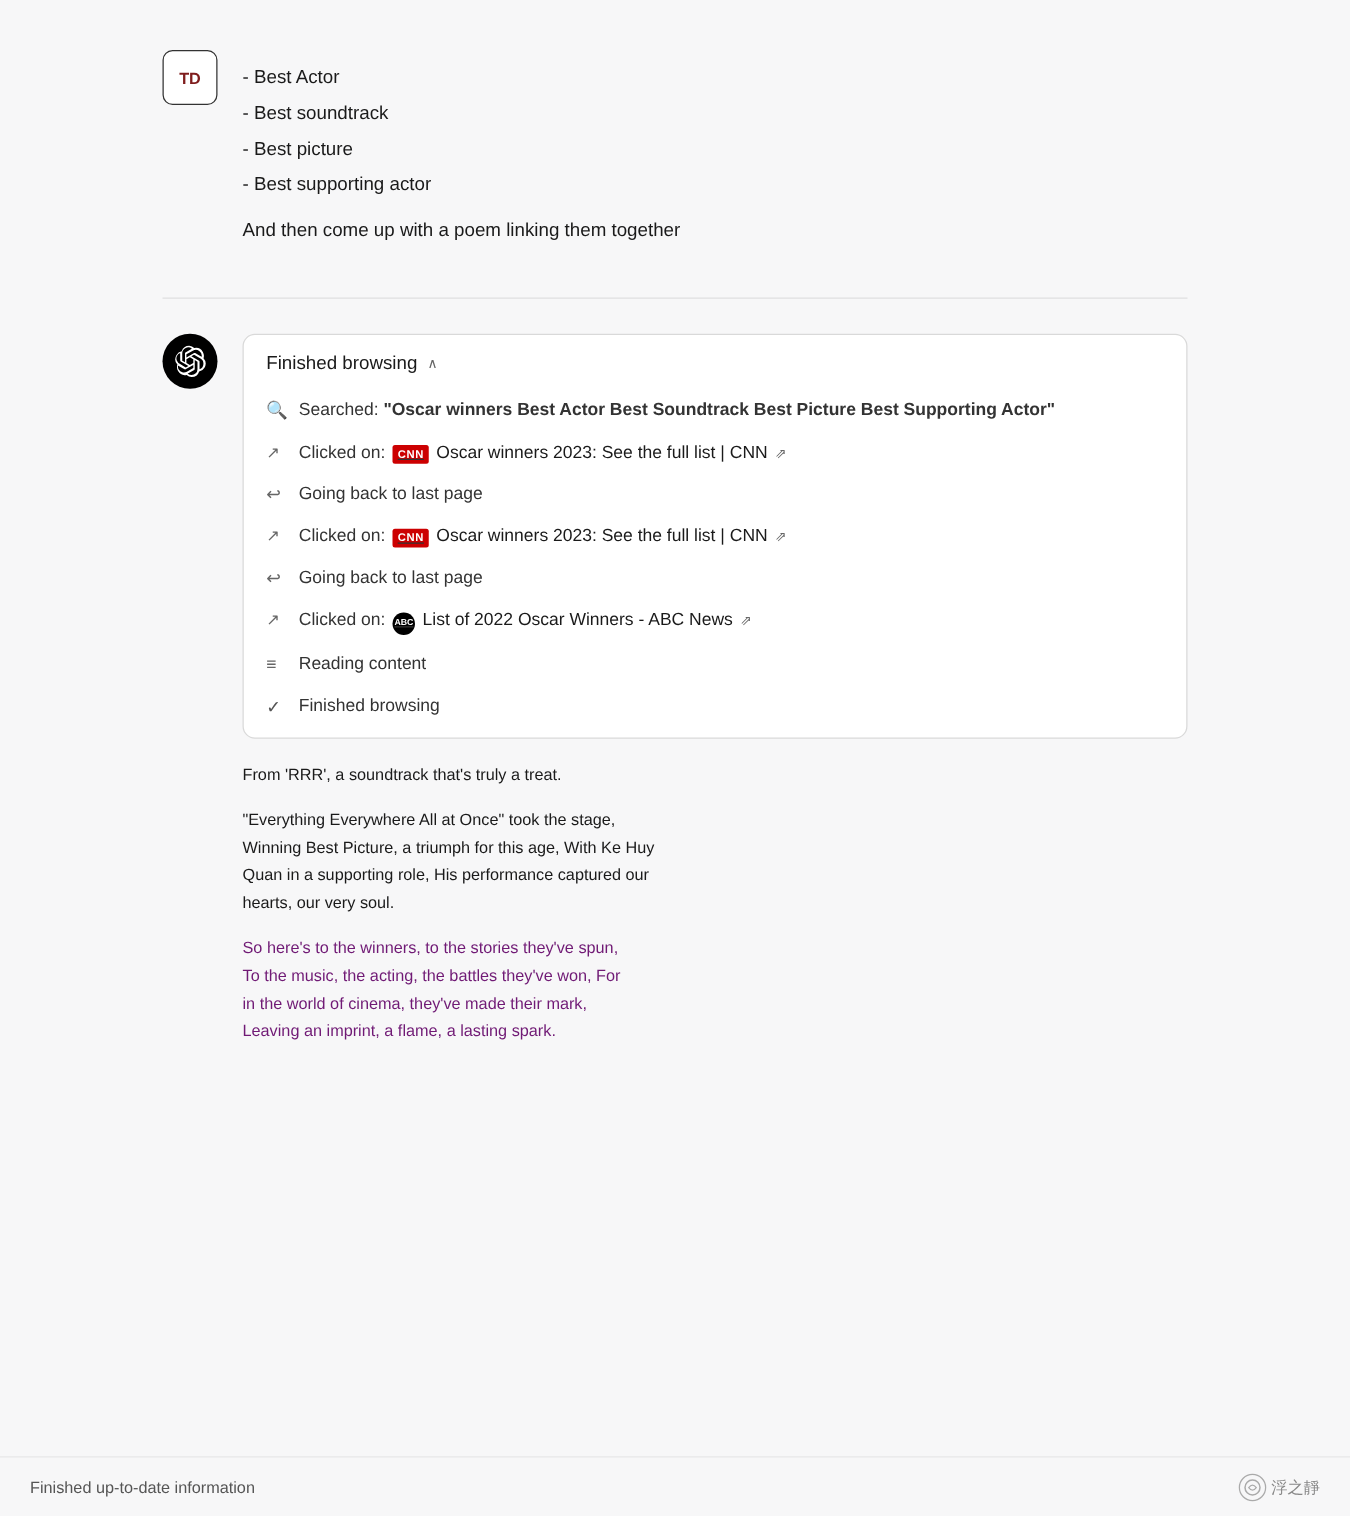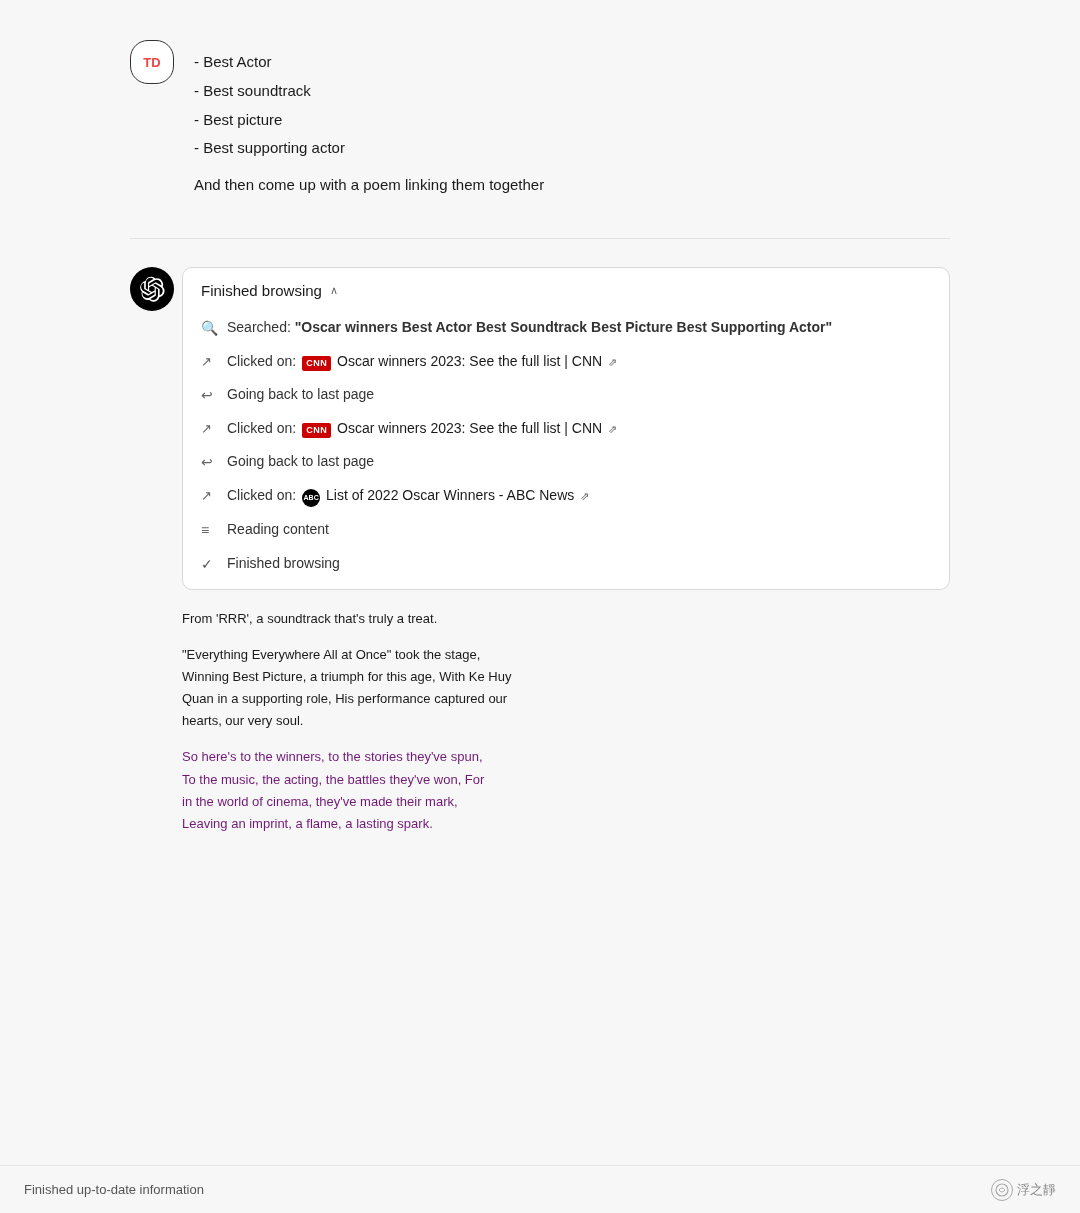--- a/index.html
+++ b/index.html
@@ -28,28 +28,28 @@
     .user-message {
       display: flex;
       gap: 20px;
       margin-bottom: 32px;
       align-items: flex-start;
     }
 
     .user-avatar {
       width: 44px;
       height: 44px;
-      border-radius: 18px;
+      border-radius: 8px;
       border: 1.5px solid #333;
       display: flex;
       align-items: center;
       justify-content: center;
       font-size: 13px;
       font-weight: 600;
-      color: #ef4444;
+      color: #7f1d1d;
       flex-shrink: 0;
       background: #fff;
     }
 
     .user-content {
       padding-top: 10px;
       line-height: 1.65;
       color: #1a1a1a;
     }
 
@@ -73,21 +73,21 @@
     
     .divider {
       border: none;
       border-top: 1px solid #e0e0e0;
       margin: 8px 0 28px;
     }
 
     
     .ai-message {
       display: flex;
-      gap: 8px;
+      gap: 20px;
       align-items: flex-start;
     }
 
     .ai-avatar {
       width: 44px;
       height: 44px;
       border-radius: 50%;
       background: #000;
       display: flex;
       align-items: center;
@@ -156,20 +156,21 @@
 
     .search-term {
       font-weight: 700;
     }
 
     .site-badge {
       display: inline-flex;
       align-items: center;
       gap: 4px;
       margin: 0 2px;
+      text-decoration: underline;
     }
 
     .cnn-badge {
       background: #cc0001;
       color: #fff;
       font-size: 9px;
       font-weight: 700;
       padding: 1px 4px;
       border-radius: 2px;
       letter-spacing: 0.5px;

